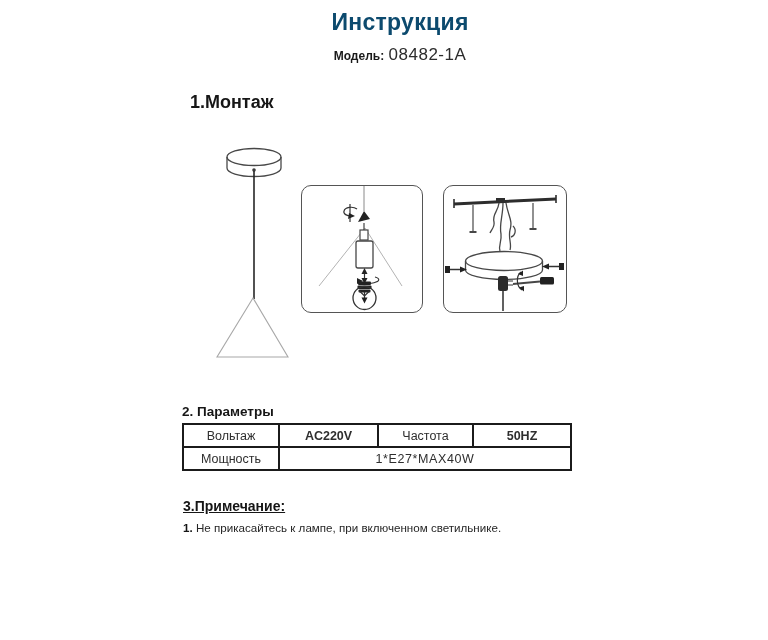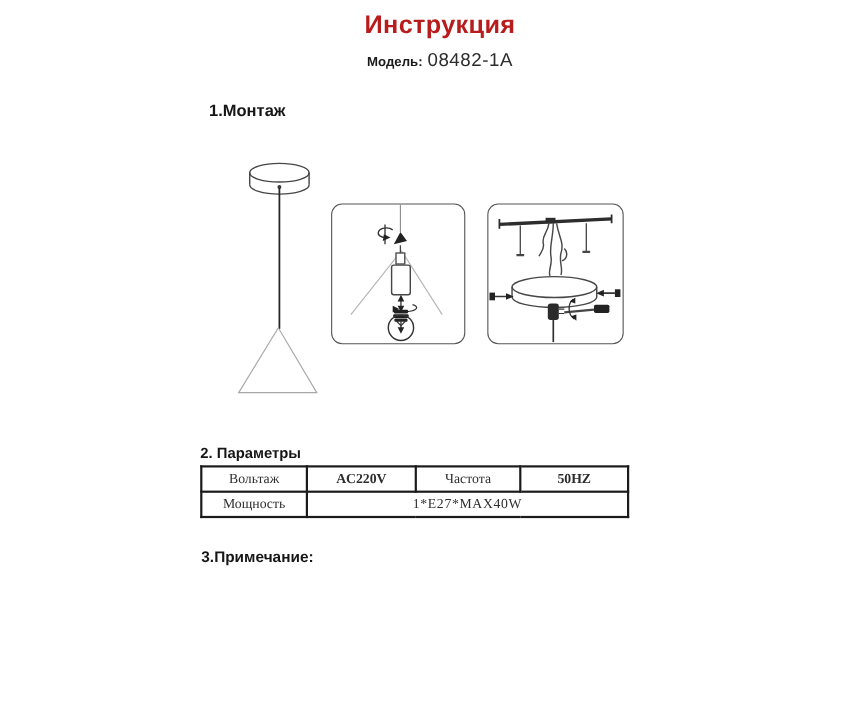--- a/index.html
+++ b/index.html
@@ -3,45 +3,45 @@
 <meta charset="utf-8">
 <style>
   html,body{margin:0;padding:0;}
   body{
     width:768px;height:640px;background:#ffffff;position:relative;
     font-family:"Liberation Sans", sans-serif;color:#1e1e1e;overflow:hidden;
   }
   .abs{position:absolute;}
   .doc-title{
     left:184px;top:9px;width:432px;text-align:center;
-    font-size:23px;font-weight:bold;color:#b91c1c;letter-spacing:0.3px;
+    font-size:23px;font-weight:bold;color:#0c4a6e;letter-spacing:0.3px;
   }
   .model-line{
     left:184px;top:45px;width:432px;text-align:center;font-size:16px;color:#222;
   }
   .model-label{font-weight:bold;font-size:12px;color:#1a1a1a;}
   .model-value{font-size:17px;font-weight:400;color:#2c2c2c;letter-spacing:0.5px;}
   .sec-heading{font-weight:bold;color:#161616;}
-  .h-montage{left:190px;top:92px;font-size:15px;}
+  .h-montage{left:190px;top:92px;font-size:18px;}
   .h-params{left:182px;top:404px;font-size:13.5px;text-align:center;}
-  .h-notes{left:183px;top:498px;font-size:14px;}
+  .h-notes{left:183px;top:498px;font-size:14px;text-decoration:underline;}
   .diagram-box{
     border:1.5px solid #555;border-radius:10px;background:#fff;box-sizing:border-box;
   }
   .box-middle{left:301px;top:185px;width:122px;height:128px;}
   .box-right{left:443px;top:185px;width:124px;height:128px;}
   .lamp-wrap{left:210px;top:142px;width:90px;height:222px;}
   svg{display:block;}
   table.params{
     left:182px;top:423px;width:388px;border-collapse:collapse;position:absolute;
     table-layout:fixed;
   }
   table.params td{
     border:2px solid #1b1b1b;height:21px;text-align:center;vertical-align:middle;
-    font-size:12.5px;color:#2e2e2e;padding:0 15px;font-family:Liberation Serif, serif;
+    font-size:12.5px;color:#2e2e2e;padding:0 15px;
   }
   td.val{font-weight:bold;color:#101010;}
   td.power-label{font-size:14px;color:#242424;}
   td.power-value{font-weight:400;font-size:12px;letter-spacing:0.6px;color:#2b2b2b;}
   .notes{left:183px;top:520px;width:434px;}
   .notes p{margin:0 0 7px 0;font-size:11.6px;line-height:15px;color:#262626;}
   .notes b{font-weight:bold;color:#151515;}
 </style>
 </head>
 <body>
@@ -165,13 +165,14 @@
   <tr>
     <td class="power-label">Мощность</td>
     <td class="power-value" colspan="3">1*E27*MAX40W</td>
   </tr>
 </tbody>
   </table>
 
 <div class="abs sec-heading h-notes">3.Примечание:</div>
 
 <div class="abs notes">
+  <p><b>1.</b><span> Не прикасайтесь к лампе, при включенном светильнике.</span></p>
 </div>
 
 </body></html>

